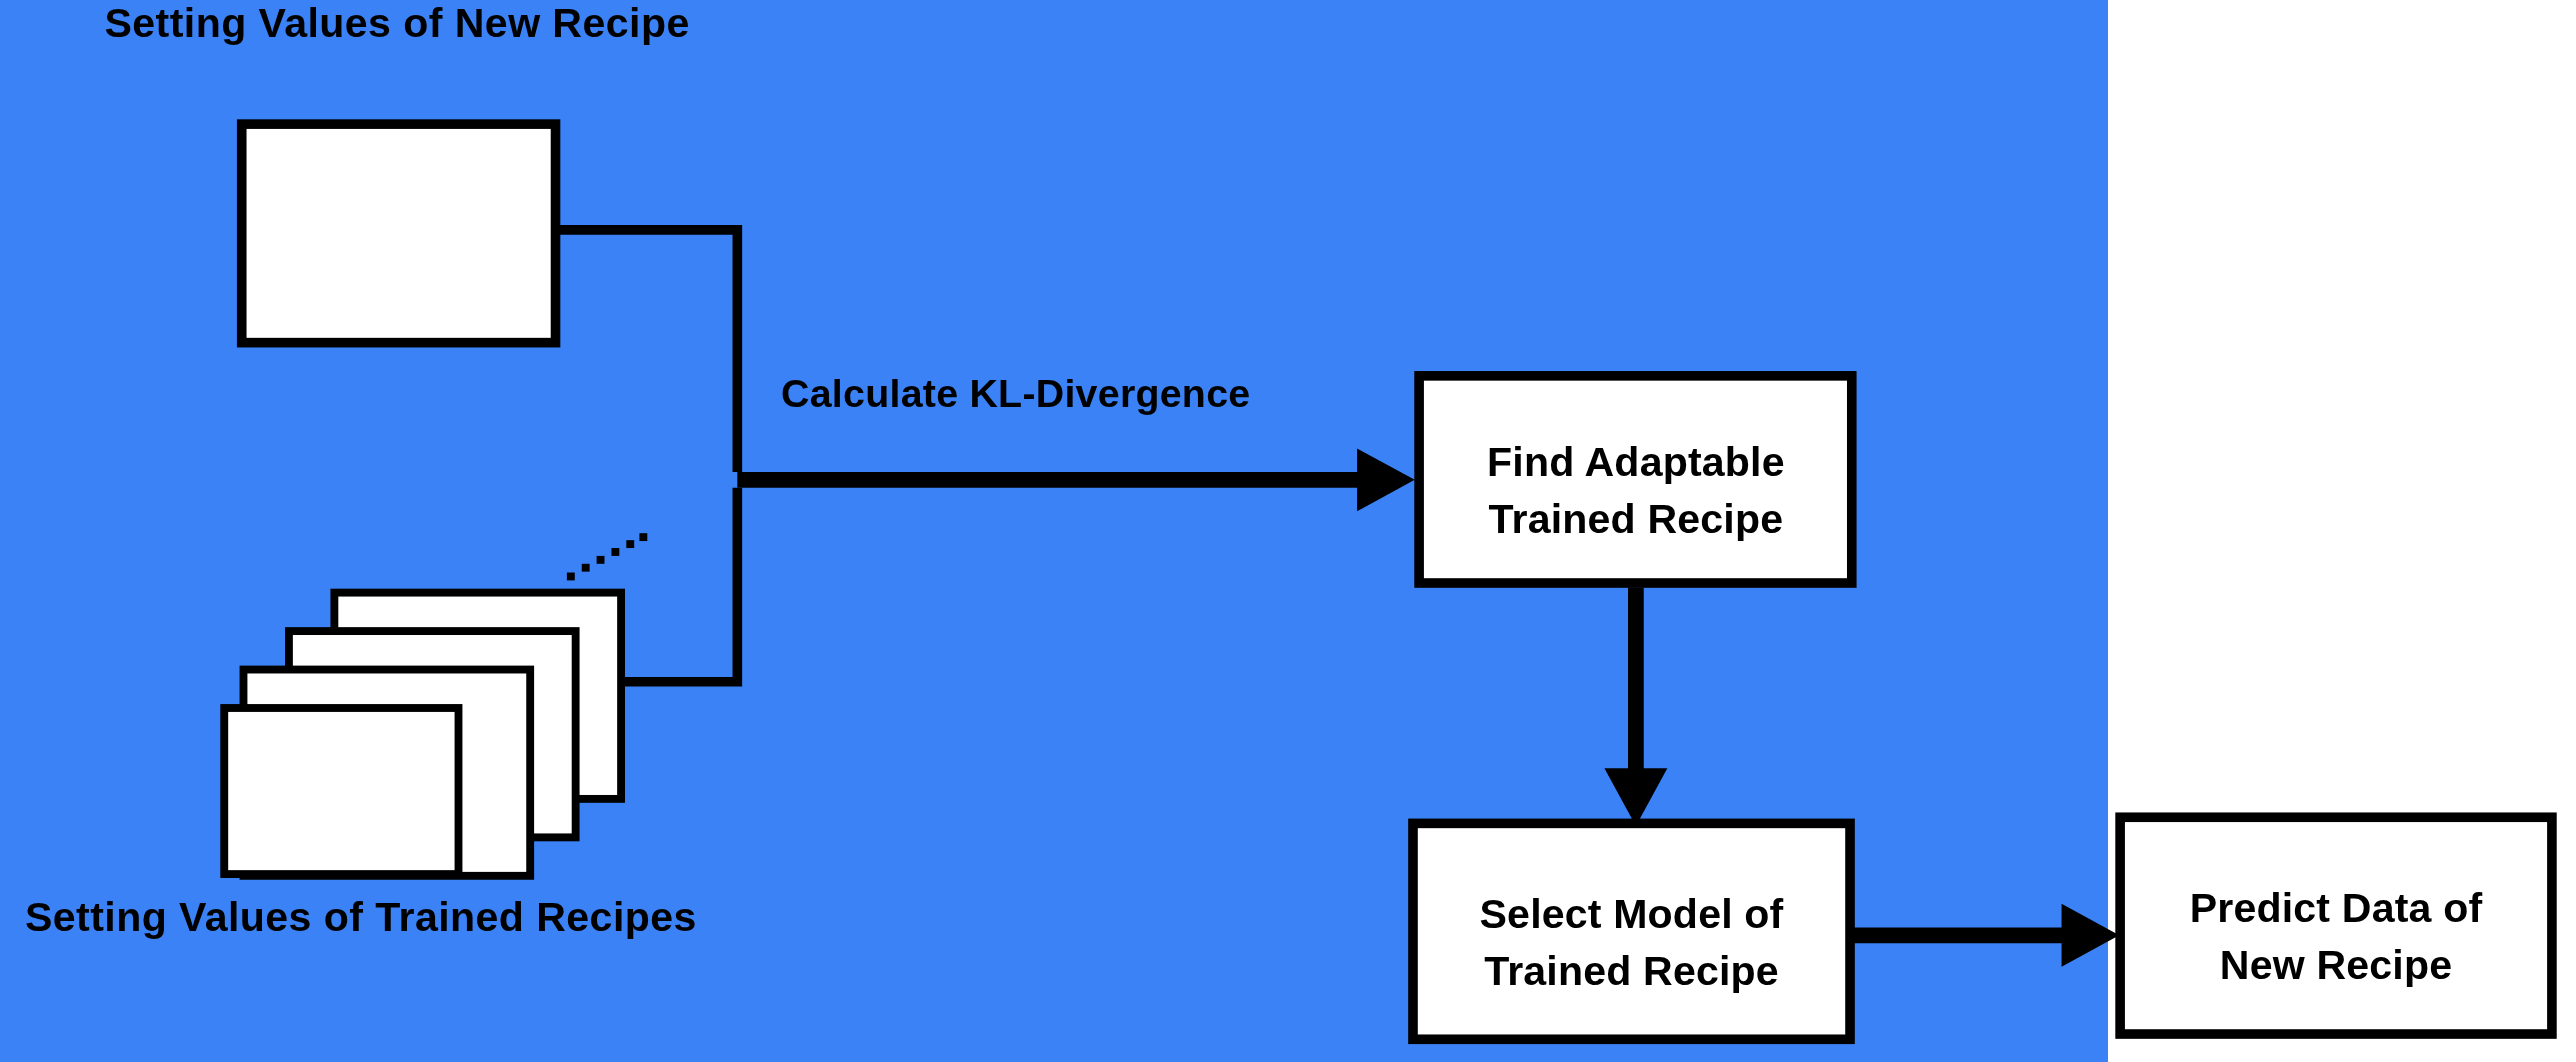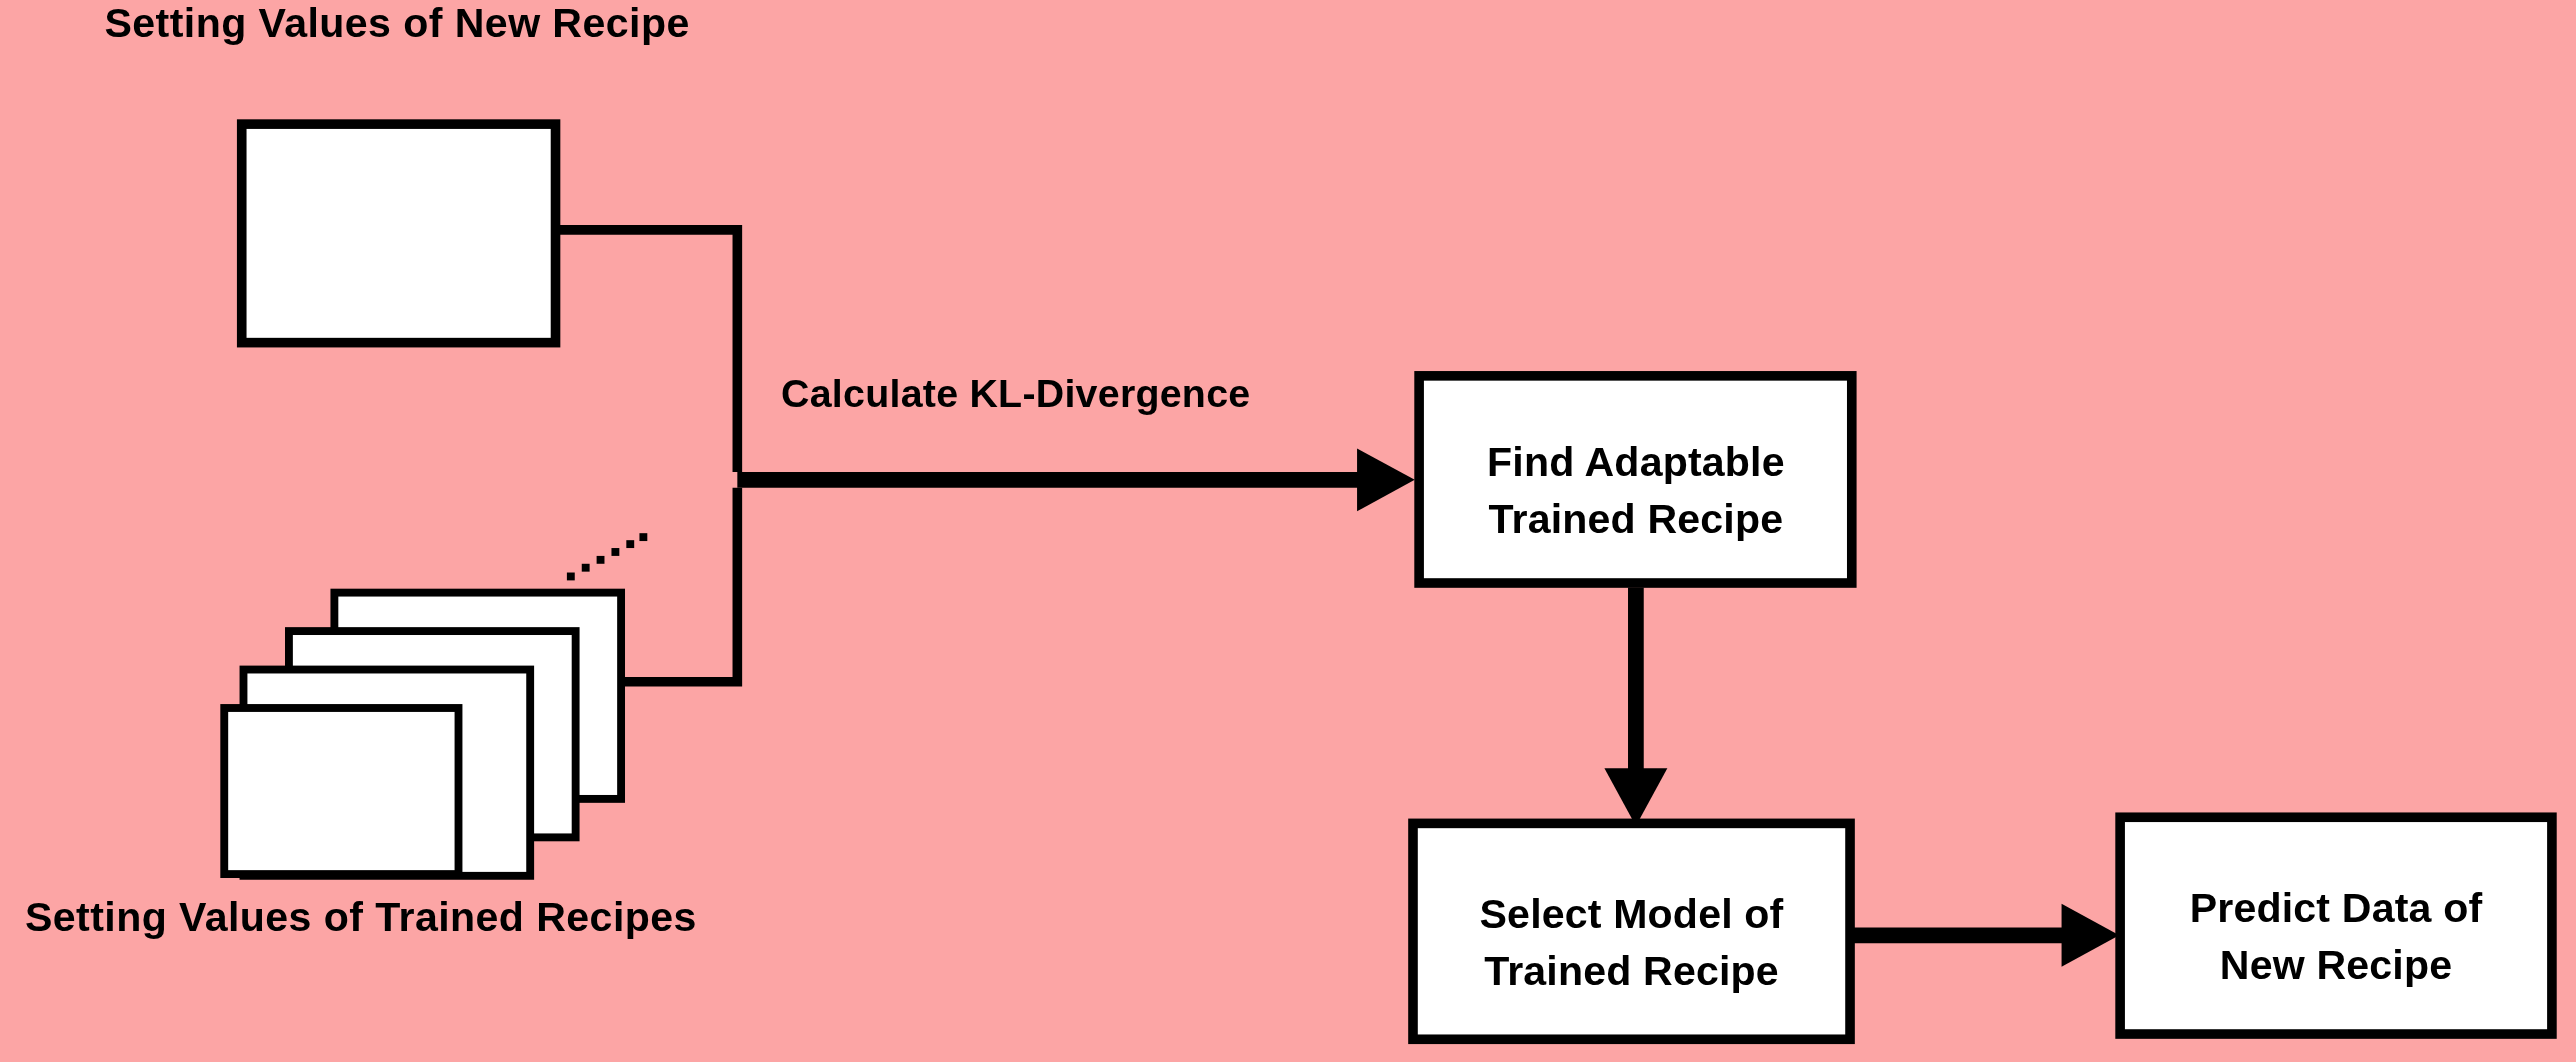--- a/index.html
+++ b/index.html
@@ -9,23 +9,23 @@
     background: #ffffff;
   }
   body {
     width: 2576px;
     height: 1062px;
     overflow: hidden;
     font-family: "Liberation Sans", "DejaVu Sans", sans-serif;
   }
   #diagram-root {
     position: relative;
-    width: 2576px;
+    width: 2108px;
     height: 1062px;
-    background: #fca5a5;
+    background: #3b82f6;
   }
   #flow-svg {
     position: absolute;
     top: 0;
     left: 0;
     width: 2576px;
     height: 1062px;
     display: block;
   }
   .node-box {

